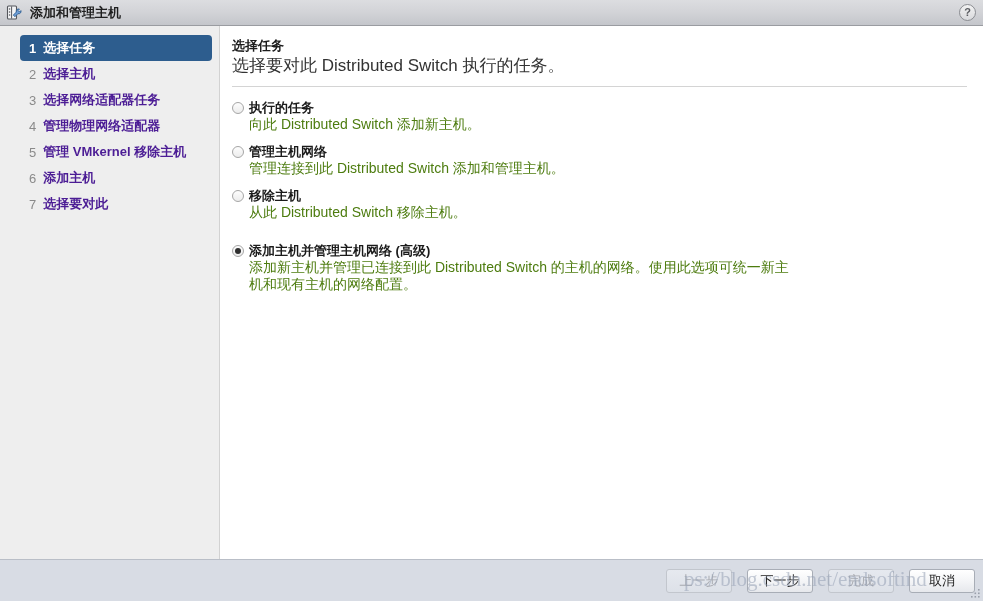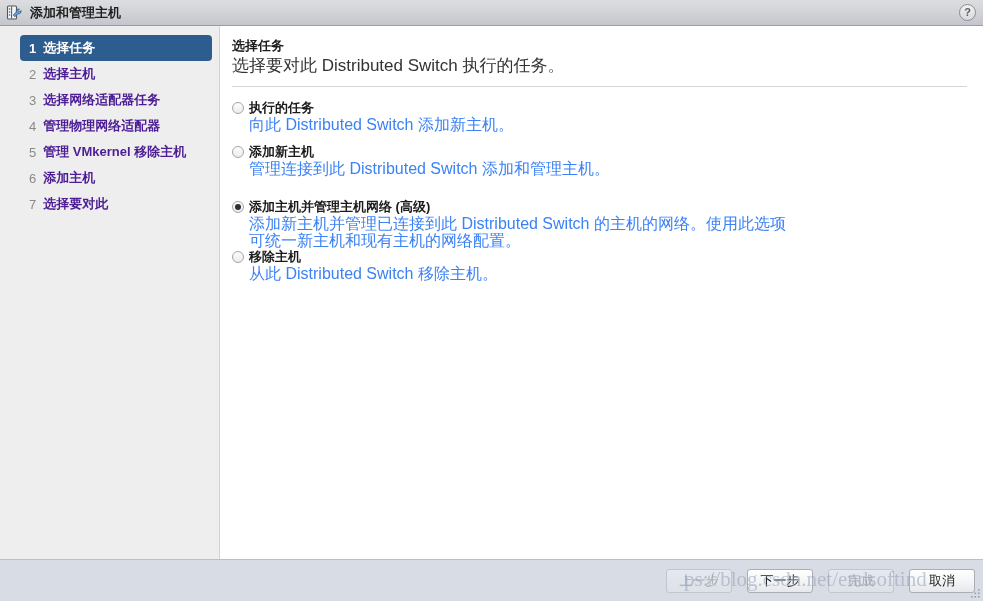--- a/index.html
+++ b/index.html
@@ -164,22 +164,22 @@
     background: #2f2f2f;
   }
   .option-text { flex: 1 1 auto; }
   .option-label {
     font-size: 13px;
     font-weight: bold;
     color: #1b1b1b;
     line-height: 16px;
   }
   .option-desc {
-    font-size: 16px;
-    color: #3b82f6;
+    font-size: 14px;
+    color: #4d7c0f;
     line-height: 17px;
     margin-top: 0px;
     max-width: 545px;
   }
 
   
   .footer {
     position: absolute;
     left: 0; top: 559px;
     width: 983px;
@@ -301,38 +301,38 @@
         <span class="radio"></span>
         <span class="option-text">
           <div class="option-label">执行的任务</div>
           <div class="option-desc">向此 Distributed Switch 添加新主机。</div>
         </span>
       </div>
 
       <div class="option">
         <span class="radio"></span>
         <span class="option-text">
-          <div class="option-label">添加新主机</div>
+          <div class="option-label">管理主机网络</div>
           <div class="option-desc">管理连接到此 Distributed Switch 添加和管理主机。</div>
+        </span>
+      </div>
+
+      <div class="option">
+        <span class="radio"></span>
+        <span class="option-text">
+          <div class="option-label">移除主机</div>
+          <div class="option-desc">从此 Distributed Switch 移除主机。</div>
         </span>
       </div>
 
       <div class="option last">
         <span class="radio checked"></span>
         <span class="option-text">
           <div class="option-label">添加主机并管理主机网络 (高级)</div>
           <div class="option-desc">添加新主机并管理已连接到此 Distributed Switch 的主机的网络。使用此选项可统一新主机和现有主机的网络配置。</div>
-        </span>
-      </div>
-
-      <div class="option">
-        <span class="radio"></span>
-        <span class="option-text">
-          <div class="option-label">移除主机</div>
-          <div class="option-desc">从此 Distributed Switch 移除主机。</div>
         </span>
       </div>
 
     </div>
   </div>
 </div>
 
 <div class="footer">
   <div class="btn-row">
     <div class="btn disabled">上一步</div>

